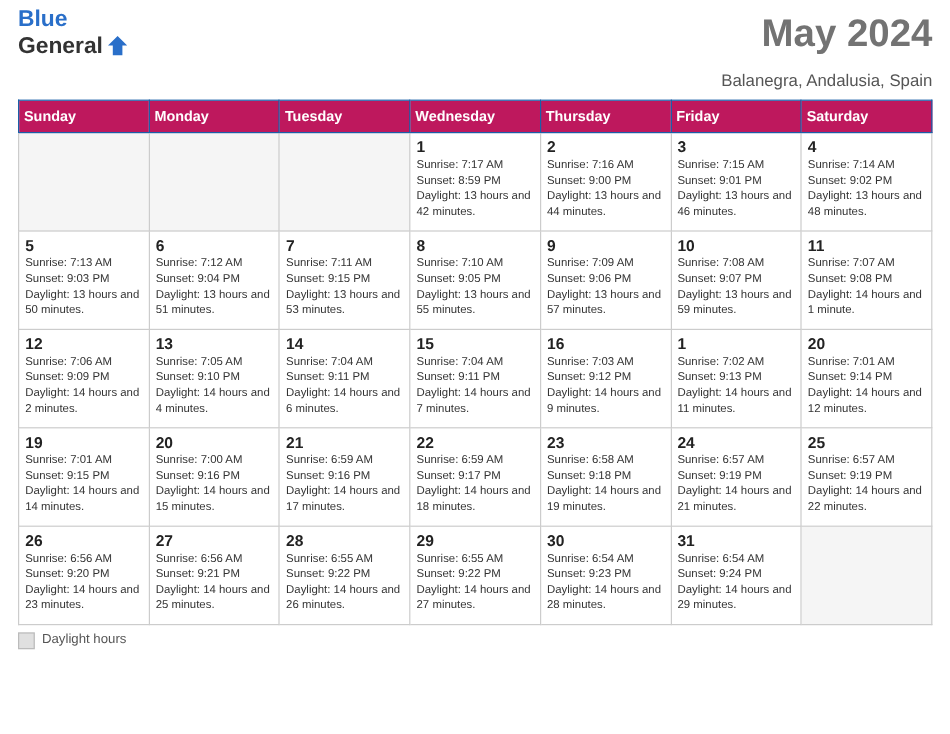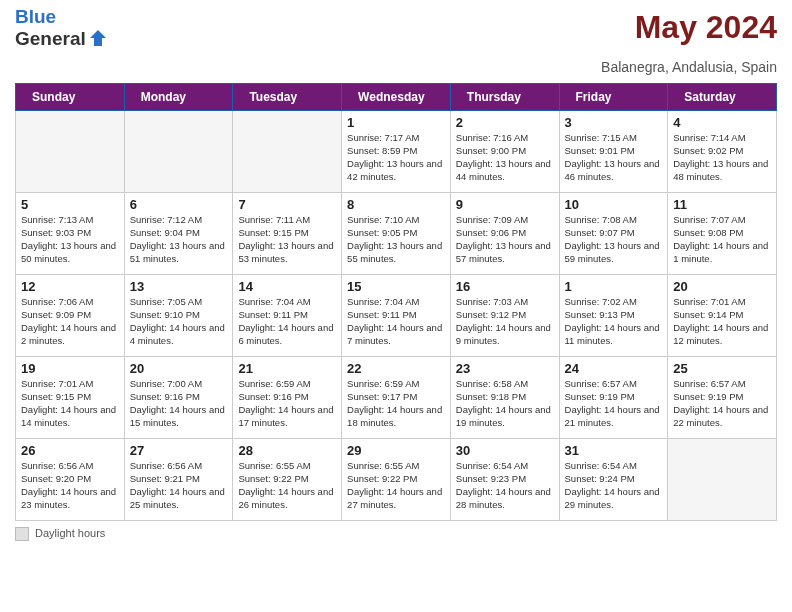--- a/index.html
+++ b/index.html
@@ -26,39 +26,39 @@
       display: flex;
       align-items: center;
     }
     .logo-general { color: #333; }
     .title-block {
       text-align: right;
     }
     .month-title {
       font-size: 32px;
       font-weight: bold;
-      color: #7f1d1d;
+      color: #737373;
       line-height: 1.1;
     }
     .location {
       font-size: 14px;
       color: #555;
       margin-top: 14px;
     }
     .calendar {
       width: 100%;
       border-collapse: collapse;
       table-layout: fixed;
     }
     .calendar th {
-      background: #701a75;
+      background: #be185d;
       color: #fff;
       font-size: 12px;
       font-weight: bold;
-      padding: 6px 16px;
+      padding: 6px 4px;
       text-align: left;
       border: 1px solid #1a5fa8;
     }
     .calendar td {
       border: 1px solid #ccc;
       vertical-align: top;
       padding: 4px 5px;
       height: 82px;
       background: #fff;
       font-size: 10px;

